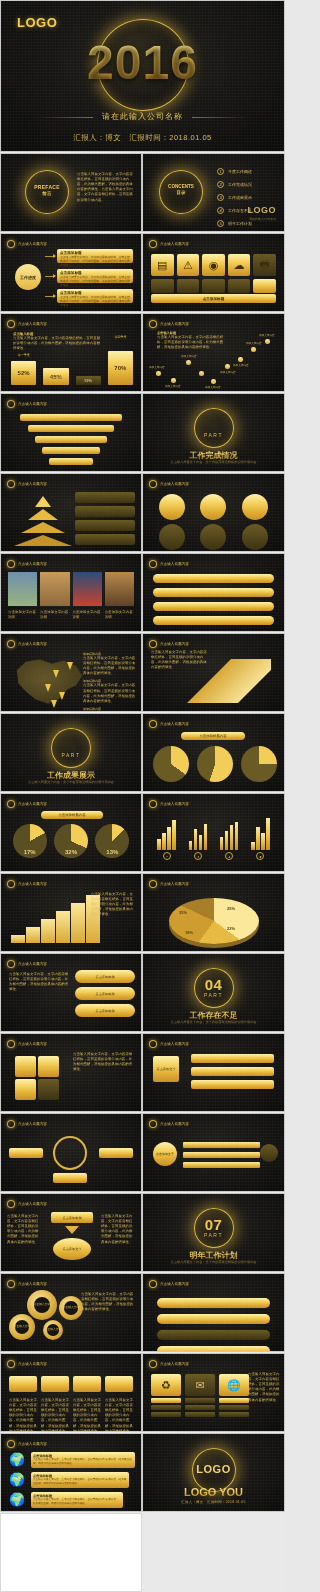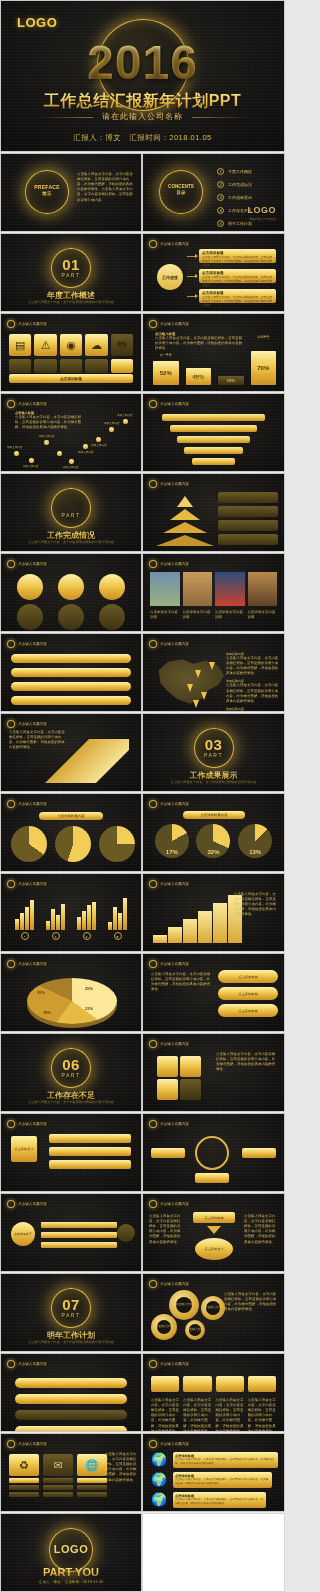--- a/index.html
+++ b/index.html
@@ -222,21 +222,20 @@
 </head>
 <body>
 
 <div class="page">
 
   <div class="slide cover">
     <div class="noise"></div>
     <div class="ring"></div>
     <div class="logo">LOGO</div>
     <div class="year">2016</div>
-    <div class="maintitle">工作总结汇报新年计划PPT</div>
     <div class="rule l"></div>
     <div class="rule r"></div>
     <div class="company">请在此输入公司名称</div>
     <div class="byline">汇报人：博文　汇报时间：2018.01.05</div>
   </div>
 
   <div class="grid">
 
     <div class="slide thumb pref">
       <div class="noise"></div>
@@ -276,28 +275,20 @@
             <i class="ic">5</i>
             <span>明年工作计划</span>
           </li>
       </ul>
       <div class="logo2">
         <b>LOGO</b>
         <i>请在此输入公司名称</i>
       </div>
     </div>
 
-    <div class="slide thumb sec">
-      <div class="noise"></div>
-      <div class="ring"></div>
-      <div class="num">01</div>
-      <div class="part">PART</div>
-      <div class="stitle">年度工作概述</div>
-      <div class="ssub blur">点击输入简要文字内容，文字内容需概括精炼的说明分项内容</div>
-    </div>
 
     <div class="slide thumb flow">
       <div class="noise"></div>
       <div class="hdr">
         <i class="dot"></i>
         <span class="tx">点击输入简要内容</span>
       </div>
       <div class="node">工作进度</div>
       <div class="arrow" style="top:22px"></div>
       <div class="arrow" style="top:42px"></div>
@@ -537,21 +528,20 @@
         <span class="tx">点击输入简要内容</span>
       </div>
       <div style="position:absolute;left:8px;top:16px;width:56px" class="tiny blur">点击输入简要文字内容，文字内容需概括精炼，言简意赅的说明分项内容，此为概念图解，请根据您的具体内容酌情修改。</div>
       <div style="position:absolute;left:18px;bottom:8px;width:110px;height:44px;
                   background:linear-gradient(135deg,transparent 45%, #d9a93a 46%, #f6e193 78%, transparent 79%);"></div>
     </div>
 
     <div class="slide thumb sec">
       <div class="noise"></div>
       <div class="ring"></div>
-      <div class="num">03</div>
       <div class="part">PART</div>
       <div class="stitle">工作成果展示</div>
       <div class="ssub blur">点击输入简要文字内容，文字内容需概括精炼的说明分项内容</div>
     </div>
 
     <div class="slide thumb">
       <div class="noise"></div>
       <div class="hdr">
         <i class="dot"></i>
         <span class="tx">点击输入简要内容</span>
@@ -669,21 +659,21 @@
       <div style="position:absolute;right:6px;top:16px;width:60px">
         <div class="roundbtn gold" style="height:13px;margin-bottom:4px;font-size:3.2px;display:flex;align-items:center;justify-content:center">点击添加标题</div>
         <div class="roundbtn gold" style="height:13px;margin-bottom:4px;font-size:3.2px;display:flex;align-items:center;justify-content:center">点击添加标题</div>
         <div class="roundbtn gold" style="height:13px;font-size:3.2px;display:flex;align-items:center;justify-content:center">点击添加标题</div>
       </div>
     </div>
 
     <div class="slide thumb sec">
       <div class="noise"></div>
       <div class="ring"></div>
-      <div class="num">06</div>
+      <div class="num">04</div>
       <div class="part">PART</div>
       <div class="stitle">工作存在不足</div>
       <div class="ssub blur">点击输入简要文字内容，文字内容需概括精炼的说明分项内容</div>
     </div>
 
     <div class="slide thumb">
       <div class="noise"></div>
       <div class="hdr">
         <i class="dot"></i>
         <span class="tx">点击输入简要内容</span>
@@ -866,20 +856,20 @@
       <div class="gold" style="position:absolute;left:30px;top:58px;right:18px;height:16px;border-radius:2px;padding:2px">
         <b style="font-size:3.2px;display:block">点击添加标题</b>
         <em class="blur" style="font-style:normal;font-size:2.6px;color:#5b4513;display:block;line-height:1.4">点击输入简要文字内容，文字内容需概括精炼，言简意赅的说明分项内容，此为概念图解，请根据您的具体内容酌情修改。</em>
       </div>
     </div>
 
     <div class="slide thumb thankyou">
       <div class="noise"></div>
       <div class="ring"></div>
       <div class="lg">LOGO</div>
-      <div class="ty">PART YOU</div>
+      <div class="ty">LOGO YOU</div>
       <div class="by">汇报人：博文　汇报时间：2018.01.05</div>
     </div>
 
     <div class="slide thumb white"></div>
 
   </div>
 </div>
 
 </body></html>

